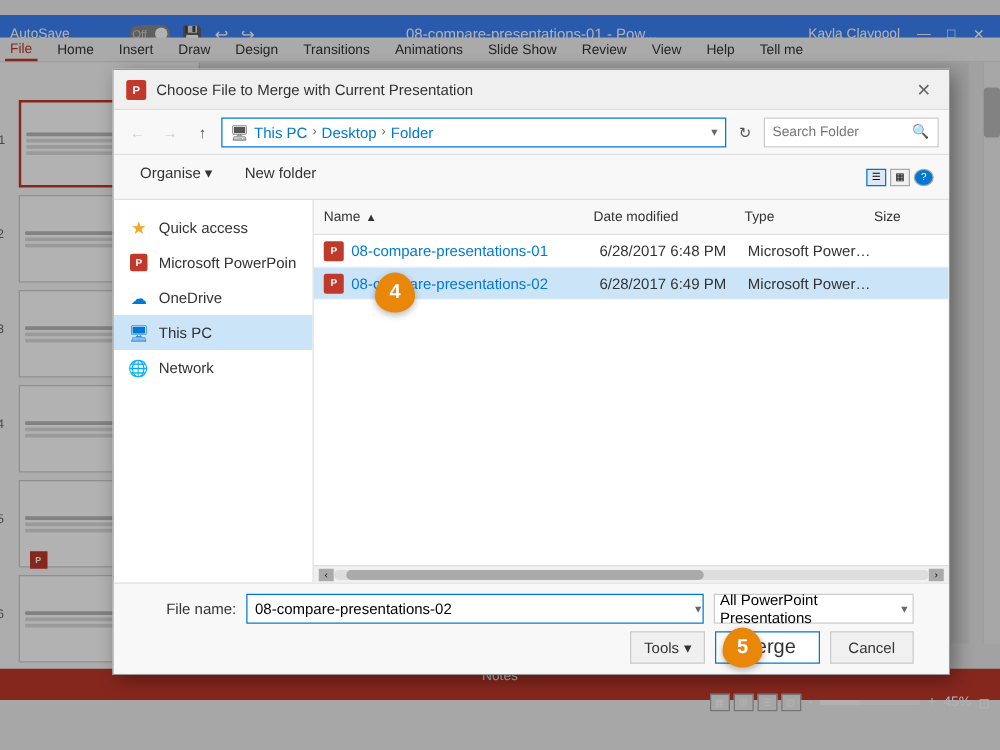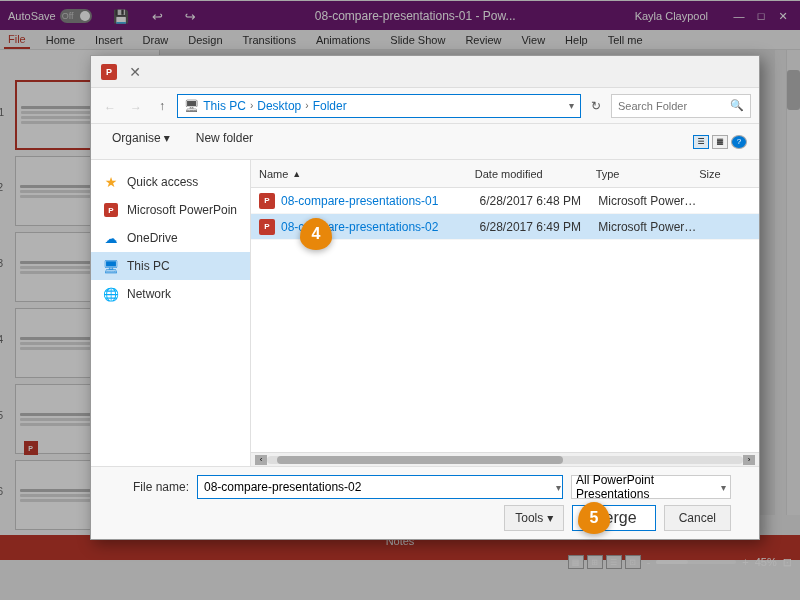--- a/index.html
+++ b/index.html
@@ -18,28 +18,28 @@
       position: absolute;
       top: 0; left: 0;
       width: 800px;
       height: 600px;
       background: #f0f0f0;
     }
 
     
     .title-bar {
       position: absolute;
-      top: 1px; left: 0;
+      top: 12px; left: 0;
       width: 800px;
       height: 30px;
-      background: #701a75;
+      background: #3b82f6;
       display: flex;
       align-items: center;
       padding: 0 8px;
-      gap: 22px;
+      gap: 10px;
     }
     .title-bar-text {
       color: white;
       font-size: 12px;
       flex: 1;
       text-align: center;
     }
     .autosave-area {
       display: flex;
       align-items: center;
@@ -48,20 +48,21 @@
       font-size: 11px;
     }
     .toggle-off {
       background: #888;
       border-radius: 10px;
       width: 32px;
       height: 14px;
       display: inline-flex;
       align-items: center;
       padding: 0 2px;
+      margin-left: 44px;
     }
     .toggle-knob {
       width: 10px;
       height: 10px;
       background: white;
       border-radius: 50%;
       margin-left: auto;
     }
     .title-bar-controls {
       display: flex;
@@ -749,20 +750,21 @@
     </div>
   </div>
 </div>
 
 <div class="dialog-overlay"></div>
 
 <div class="file-dialog">
 
   <div class="dialog-title-bar">
     <div class="dialog-icon">P</div>
+    <span class="dialog-title-text">Choose File to Merge with Current Presentation</span>
     <div class="dialog-close-btn">✕</div>
   </div>
 
   <div class="dialog-nav">
     <button class="nav-btn disabled">←</button>
     <button class="nav-btn disabled">→</button>
     <button class="nav-btn">↑</button>
     <div class="path-bar">
       <span style="font-size:12px;color:#555;">🖥</span>
       <span class="path-part">This PC</span>

